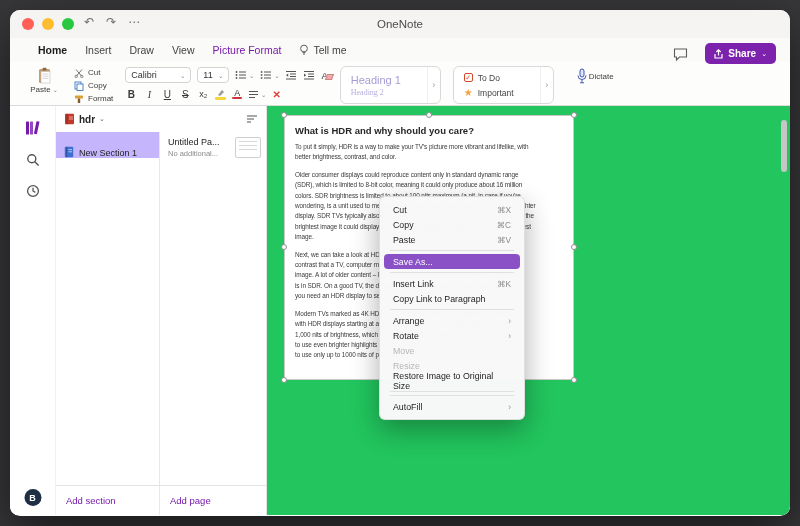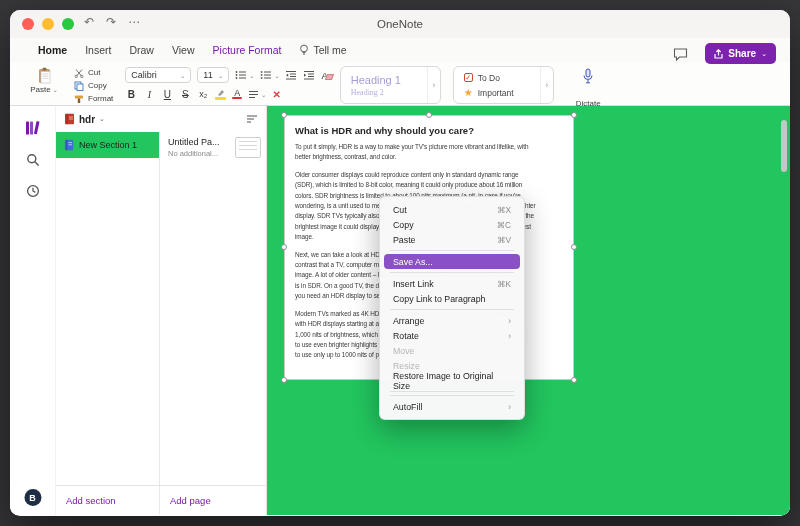--- a/index.html
+++ b/index.html
@@ -60,40 +60,40 @@
   .gallery { border:1px solid #d9d9d9; border-radius:6px; height:38px; display:flex; background:#fff; margin-top:1px; }
   .g-body { padding:2px 10px; display:flex; flex-direction:column; justify-content:center; gap:2px; min-width:86px; }
   .g-chevron { width:13px; display:flex; align-items:center; justify-content:center; color:#9a9a9a;
                font-size:9px; border-left:1px solid #eee; }
   .h1 { font-size:11px; color:#a59bd6; }
   .h2 { font-size:8px; color:#b5aede;font-family:Liberation Serif, serif; }
   .tagrow { display:flex; align-items:center; gap:5px; font-size:8.5px; color:#454545; height:13px; }
   .todo-box { width:9px; height:9px; border:1.2px solid #d24726; border-radius:2px; color:#d24726;
               font-size:7px; line-height:7px; text-align:center; }
   .star { color:#f2a33c; font-size:10px; line-height:10px; }
-  .dictate { display:flex; flex-direction:column; align-items:center; gap:15px; padding-top:3px; margin-left:10px; }
+  .dictate { display:flex; flex-direction:row; align-items:center; gap:1px; padding-top:3px; margin-left:10px; }
   .dictate .d-label { font-size:8px; color:#3c3c3c; }
 
   
   .bodyrow { display:flex; height:calc(506px - 28px - 24px - 45px); background:#fff; }
   .iconstrip { width:46px; position:relative; display:flex; flex-direction:column; align-items:center;
                padding-top:14px; gap:17px; border-right:1px solid #f1f1f0; }
   .avatar { position:absolute; bottom:9px; left:50%; transform:translateX(-50%); width:17px; height:17px;
             border-radius:50%; background:#1d2e45; color:#fff; font-size:9px; font-weight:700;
             display:flex; align-items:center; justify-content:center; }
 
   .panel { width:210px; display:flex; flex-direction:column; }
   .panel-head { height:26px; display:flex; align-items:center; gap:4px; padding:0 8px; }
   .nb-name { font-size:10px; font-weight:600; color:#252525; }
   .nb-chev { font-size:7px; color:#666; }
   .spacer { flex:1; }
   .panel-cols { flex:1; display:flex; }
   .sections-col { width:104px; border-right:1px solid #e8e8e8; }
   .section-item { height:26px; display:flex; align-items:center; gap:5px; padding-left:8px; }
-  .section-item.selected { background:#22c55e; }
+  .section-item.selected { background:#c4b5fd;align-items:flex-end; }
   .section-label { font-size:9px; color:#1f1f1f; }
   .pages-col { flex:1; }
   .page-item { position:relative; padding:5px 8px; }
   .page-title { font-size:9px; color:#1f1f1f; margin-bottom:2px; }
   .page-sub { font-size:7.5px; color:#8a8a8a; }
   .page-thumb { position:absolute; top:5px; right:5px; width:26px; height:21px; background:#fff;
                 border:1px solid #cfcfcf; border-radius:2px; padding:3px 3px; }
   .page-thumb i { display:block; height:1px; background:#d8d8d8; margin-bottom:3px; }
   .panel-bottom { height:30px; border-top:1px solid #e3e3e3; display:flex; }
   .pb-cell { line-height:29px; font-size:9.5px; color:#7719aa; font-weight:500; padding-left:10px; }

